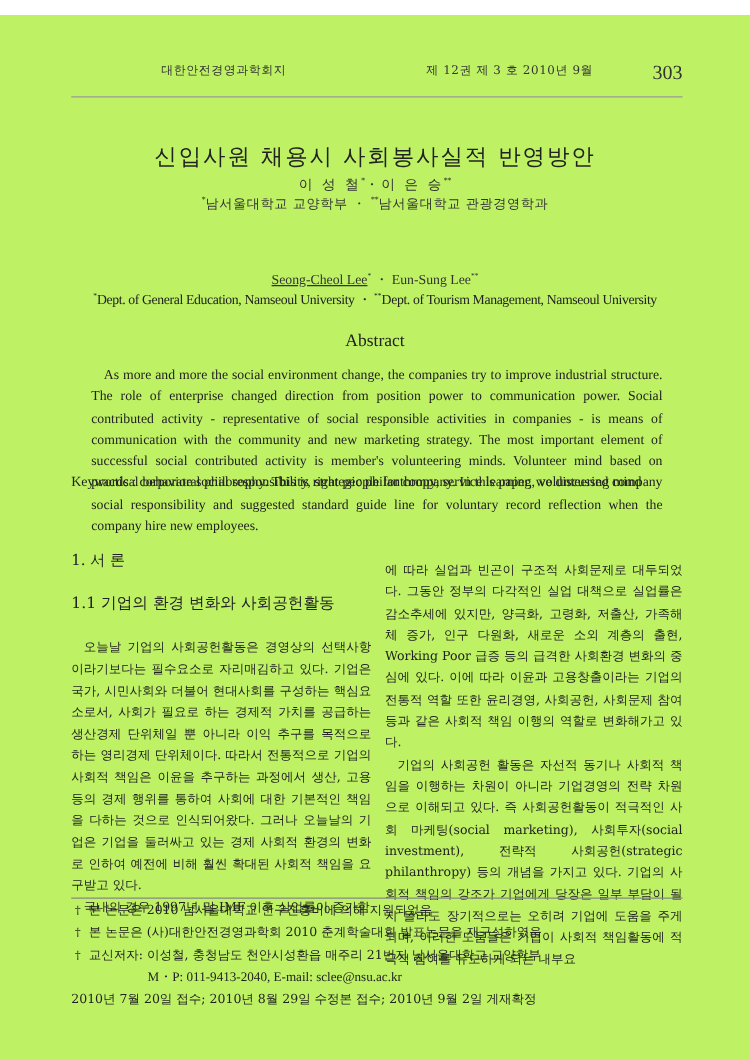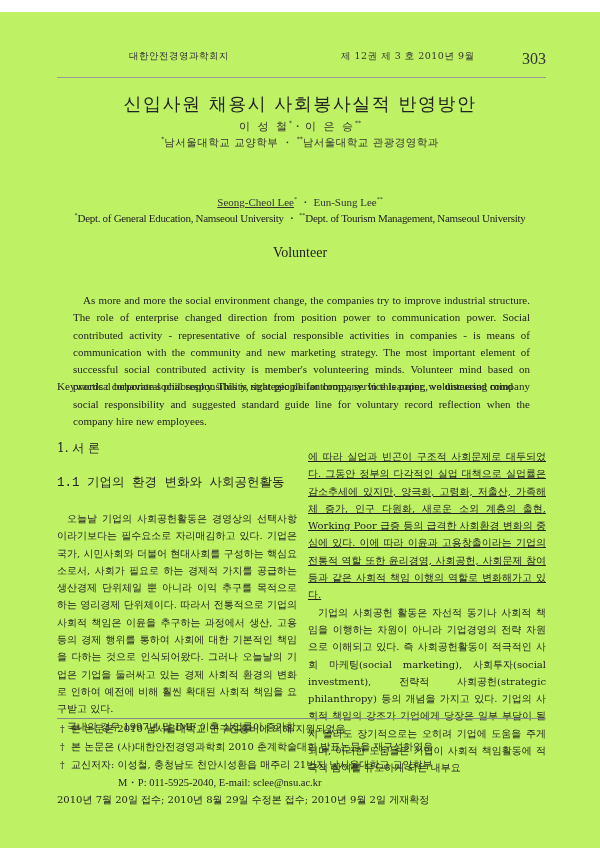--- a/index.html
+++ b/index.html
@@ -8,21 +8,21 @@
   .page { position: absolute; left: 0; top: 12px; width: 600px; height: 848px; background: #bef264; }
 
   
   .run-head { position: absolute; left: 57px; width: 489px; top: 38px; height: 16px;
               font-size: 9.5px; color: #333; }
   .run-head .journal { position: absolute; left: 72px; top: 0; letter-spacing: 0.5px; }
   .run-head .issue { position: absolute; left: 284px; top: 0; letter-spacing: 0.5px; }
   .run-head .pageno { position: absolute; right: 0; top: 0; font-family: "Liberation Serif", serif; font-size: 16px; }
   .head-rule { position: absolute; left: 57px; width: 489px; top: 65px; height: 0; border-top: 1px solid #999; }
 
-  .center { position: absolute; left: 0; width: 600px; text-align: center; }
+  .center { position: absolute; left: 0; width: 600px; text-align: center; margin-top: 21px; }
   .kr-title { top: 80px; font-size: 18px; letter-spacing: 1.5px; color: #222; }
   .kr-authors { top: 107px; font-size: 11px; color: #333; letter-spacing: 2px; }
   .kr-authors .u { }
   .kr-affil { top: 123px; font-size: 10.5px; color: #333; letter-spacing: 0.5px; }
   sup { font-size: 6px; vertical-align: super; letter-spacing: 0; }
 
   .en-title { top: 152px; font-family: "Liberation Serif", serif; font-size: 21.5px; color: #111; letter-spacing: -0.2px; }
   .en-authors { top: 183px; font-family: "Liberation Serif", serif; font-size: 11px; color: #333; }
   .en-authors .u { text-decoration: underline; }
   .en-affil { top: 199px; font-family: "Liberation Serif", serif; font-size: 11px; color: #222; letter-spacing: -0.3px; }
@@ -33,25 +33,25 @@
               font-family: "Liberation Serif", serif; font-size: 11px; line-height: 17.3px;
               text-align: justify; color: #222; }
   .abstract p { margin: 16px; text-indent: 10px; }
   .keywords { position: absolute; left: 57px; width: 489px; top: 368px;
               font-family: "Liberation Serif", serif; font-size: 11.2px; color: #222; }
 
   .col { position: absolute; top: 426px; width: 240px; font-size: 10px; line-height: 17.3px; color: #222; }
   .col-left { left: 57px; }
   .col-right { left: 308px; width: 238px; top: 436px; }
   .sec1 { position: absolute; left: 57px; top: 428px; font-size: 12px; color: #222; }
-  .sec11 { position: absolute; left: 57px; top: 462px; font-size: 12.5px; color: #222; font-family: Liberation Mono, monospace; }
+  .sec11 { position: absolute; left: 57px; top: 462px; font-size: 12.5px; color: #222; }
   .para { margin: 0; text-align: justify; text-indent: 10px; }
   .col-left .body { position: absolute; left: 0; top: 72px; width: 240px; }
   .col-right .body { position: absolute; left: 0; top: 0; width: 238px; }
-  .para.noindent { text-indent: 0; text-decoration: underline; }
+  .para.noindent { text-indent: 0; }
 
   .fn-rule { position: absolute; left: 57px; width: 489px; top: 706px; border-top: 1px solid #888; }
   .footnotes { position: absolute; left: 60px; top: 708px; width: 490px; font-size: 10px; line-height: 17px; color: #222; }
   .footnotes .fn { white-space: nowrap; }
   .footnotes .dagger { display: inline-block; width: 11px; font-size: 9px; }
   .footnotes .contact { padding-left: 58px; font-family: "Liberation Serif", serif; font-size: 10.5px; }
   .footnotes .dates { margin-left: -3px; }
 </style>
 </head>
 <body>
@@ -77,21 +77,21 @@
 
 
   <div class="center en-authors">
     <span class="u">Seong-Cheol Lee</span><sup>*</sup> <span>・</span> <span>Eun-Sung Lee</span><sup>**</sup>
   </div>
 
   <div class="center en-affil">
     <sup>*</sup><span>Dept. of General Education, Namseoul University</span> <span>・</span> <sup>**</sup><span>Dept. of Tourism Management, Namseoul University</span>
   </div>
 
-  <div class="center abstract-head">Volunteer</div>
+  <div class="center abstract-head">Abstract</div>
 
   <div class="abstract">
     <p>As more and more the social environment change, the companies try to improve industrial structure. The role of enterprise changed direction from position power to communication power. Social contributed activity - representative of social responsible activities in companies - is means of communication with the community and new marketing strategy. The most important element of successful social contributed activity is member's volunteering  minds. Volunteer mind based on practical behavioral philosophy. This is right people for company. In this paper, we discussed company social responsibility and suggested standard guide line for voluntary record reflection when the company hire new employees.</p>
   </div>
   <div class="keywords">Keywords : corporate social responsibility, strategic philanthropy, service learning, volunteering mind</div>
 
   <div class="sec1">1. 서 론</div>
   <div class="sec11">1.1 기업의 환경 변화와 사회공헌활동</div>
 
   <div class="col col-left">
@@ -106,17 +106,17 @@
       <p class="para noindent">에 따라 실업과 빈곤이 구조적 사회문제로 대두되었다. 그동안 정부의 다각적인 실업 대책으로 실업률은 감소추세에 있지만, 양극화, 고령화, 저출산, 가족해체 증가, 인구 다원화, 새로운 소외 계층의 출현, Working Poor 급증 등의 급격한 사회환경 변화의 중심에 있다. 이에 따라 이윤과 고용창출이라는 기업의 전통적 역할 또한 윤리경영, 사회공헌, 사회문제 참여 등과 같은 사회적 책임 이행의 역할로 변화해가고 있다.</p>
       <p class="para">기업의 사회공헌 활동은 자선적 동기나 사회적 책임을 이행하는 차원이 아니라 기업경영의 전략 차원으로 이해되고 있다. 즉 사회공헌활동이 적극적인 사회 마케팅(social marketing), 사회투자(social investment), 전략적 사회공헌(strategic philanthropy) 등의 개념을 가지고 있다. 기업의 사회적 책임의 강조가 기업에게 당장은 일부 부담이 될지 몰라도 장기적으로는 오히려 기업에 도움을 주게 되며, 이러한 도움들은 기업이 사회적 책임활동에 적극적 참여를 유도하게 되는 내부요</p>
     </div>
   </div>
 
   <div class="fn-rule"></div>
   <div class="footnotes">
     <div class="fn"><span class="dagger">†</span><span>본 논문은 2010 남서울대학교 연구진흥비에 의해 지원되었음</span></div>
     <div class="fn"><span class="dagger">†</span><span>본 논문은 (사)대한안전경영과학회 2010 춘계학술대회 발표논문을 재구성하였음</span></div>
     <div class="fn"><span class="dagger">†</span><span>교신저자: 이성철, 충청남도 천안시성환읍 매주리 21번지 남서울대학교 교양학부</span></div>
-    <div class="fn contact">M・P: 011-5925-2040, E-mail: sclee@nsu.ac.kr</div>
+    <div class="fn contact">M・P: 011-9413-2040, E-mail: sclee@nsu.ac.kr</div>
     <div class="fn dates">2010년 7월 20일 접수; 2010년 8월 29일 수정본 접수; 2010년 9월 2일 게재확정</div>
   </div>
 
 </div>
 
 </body></html>

